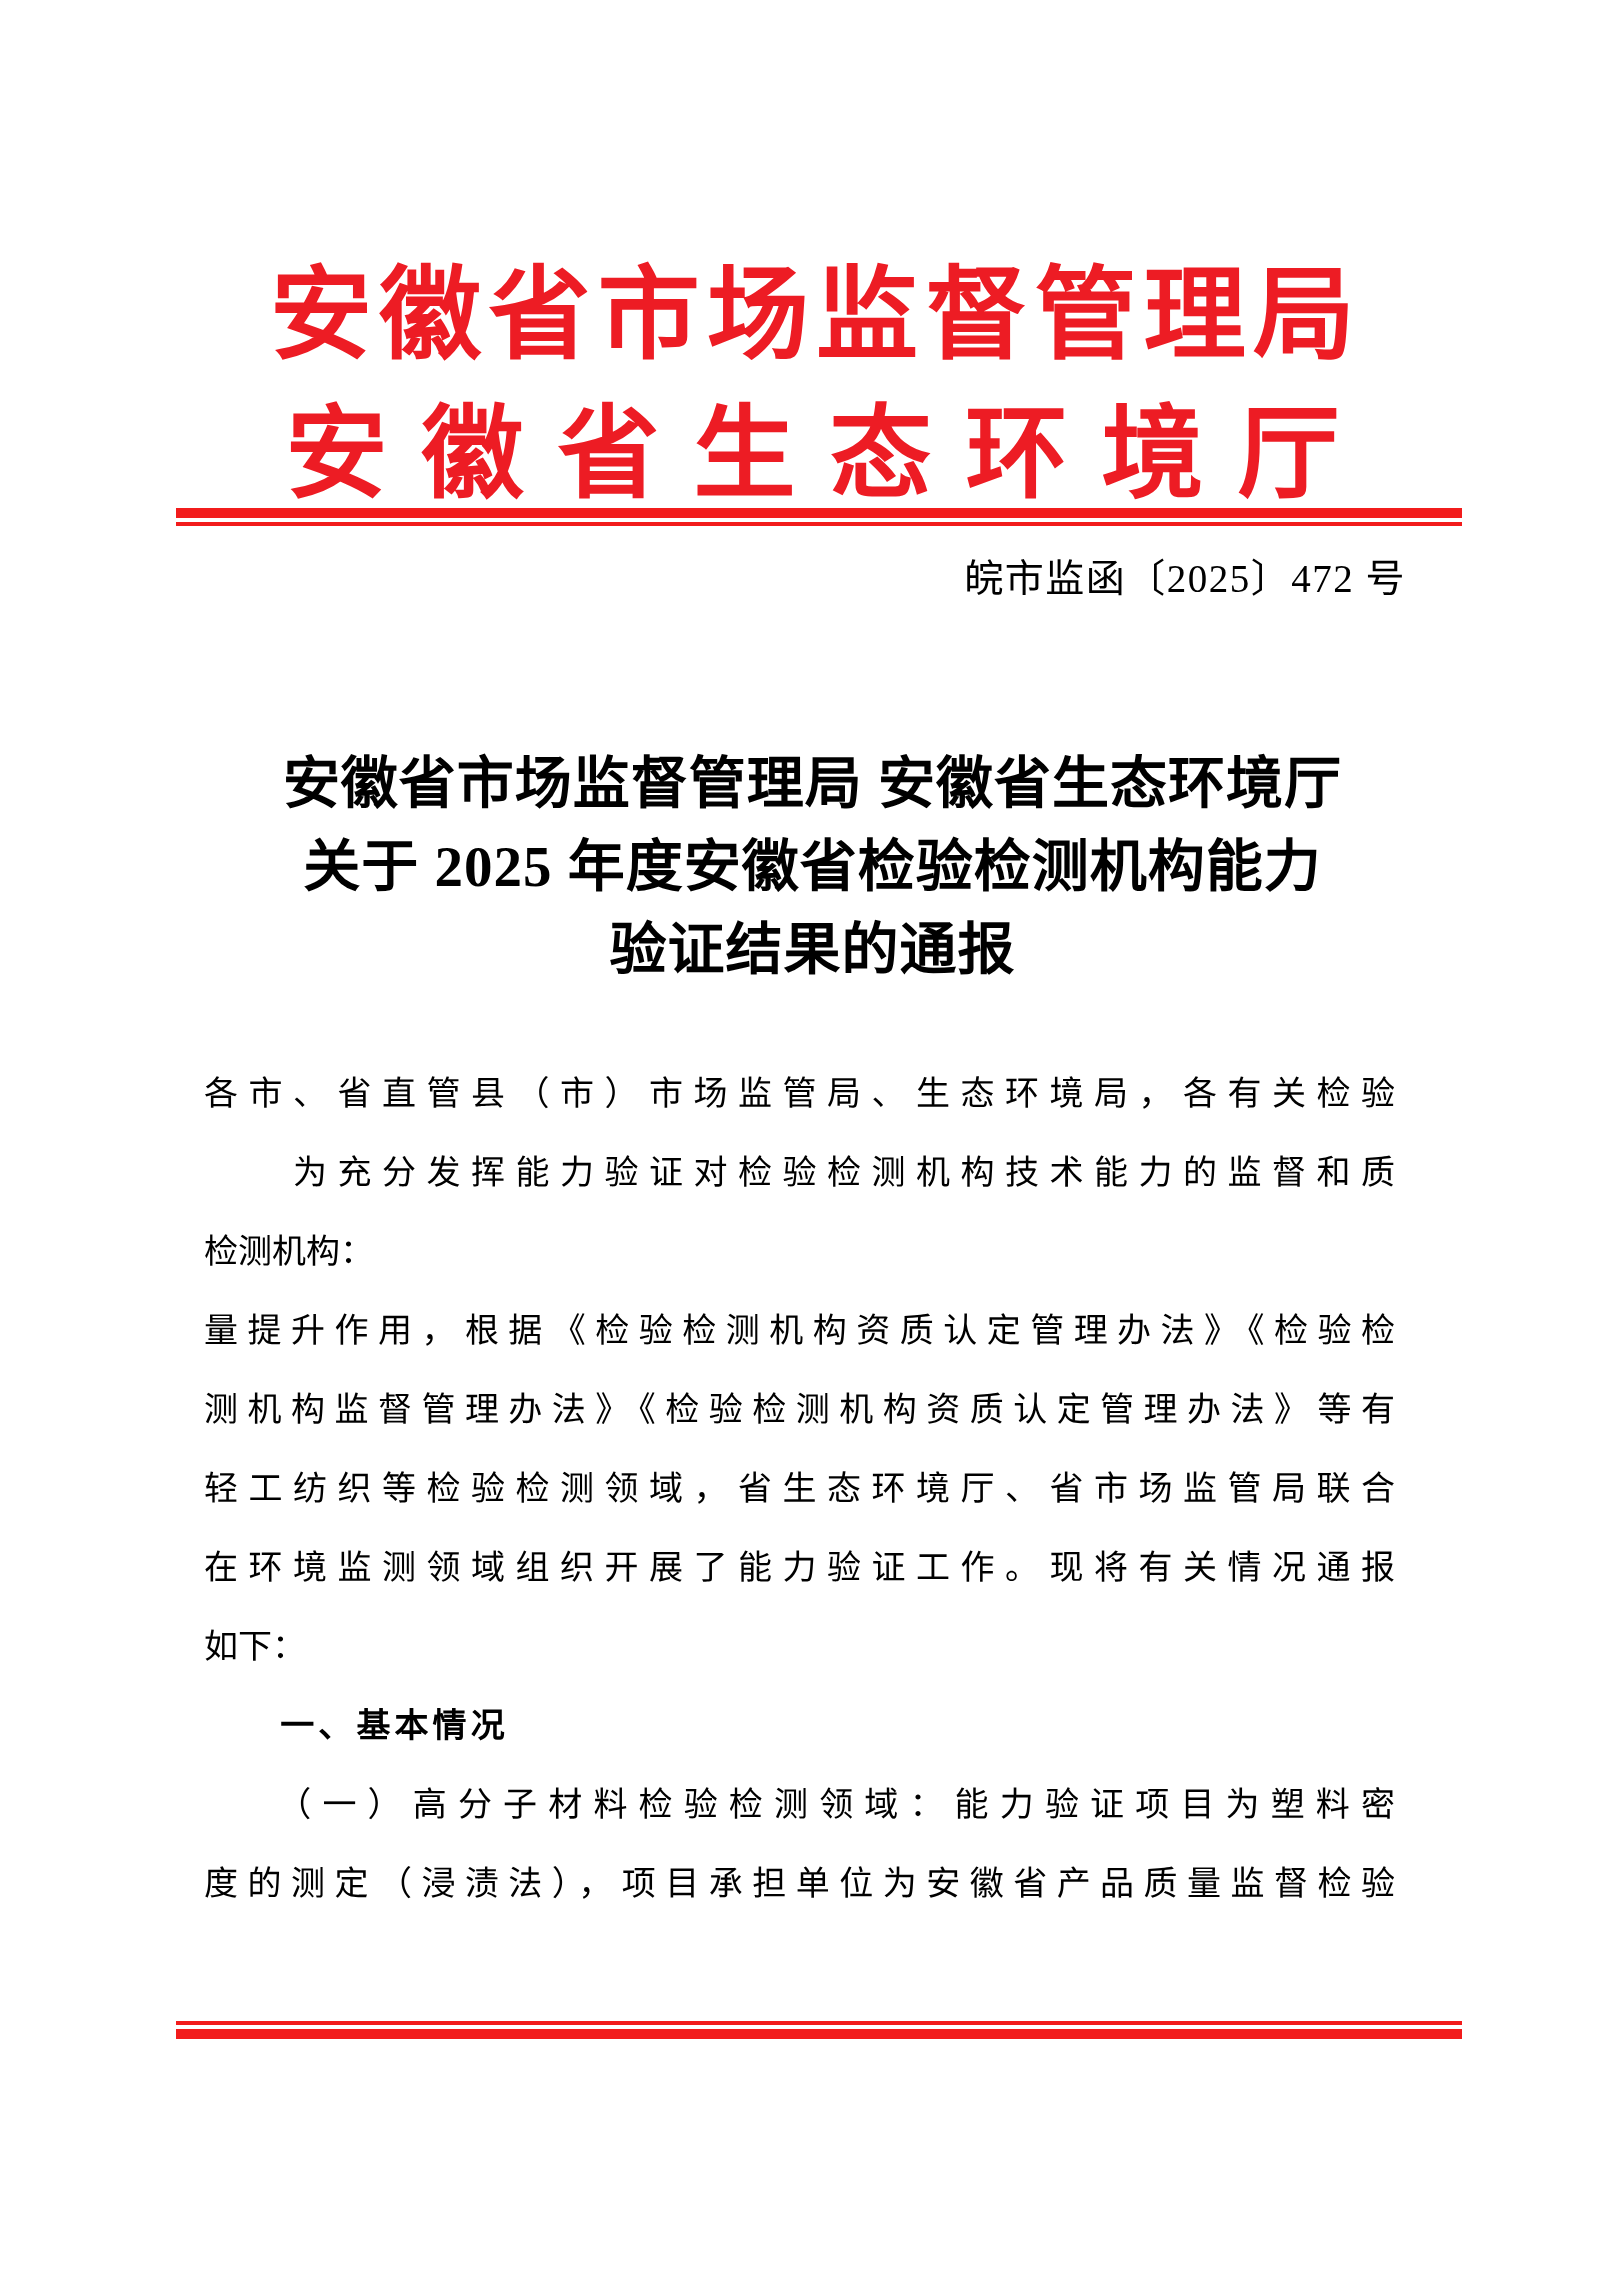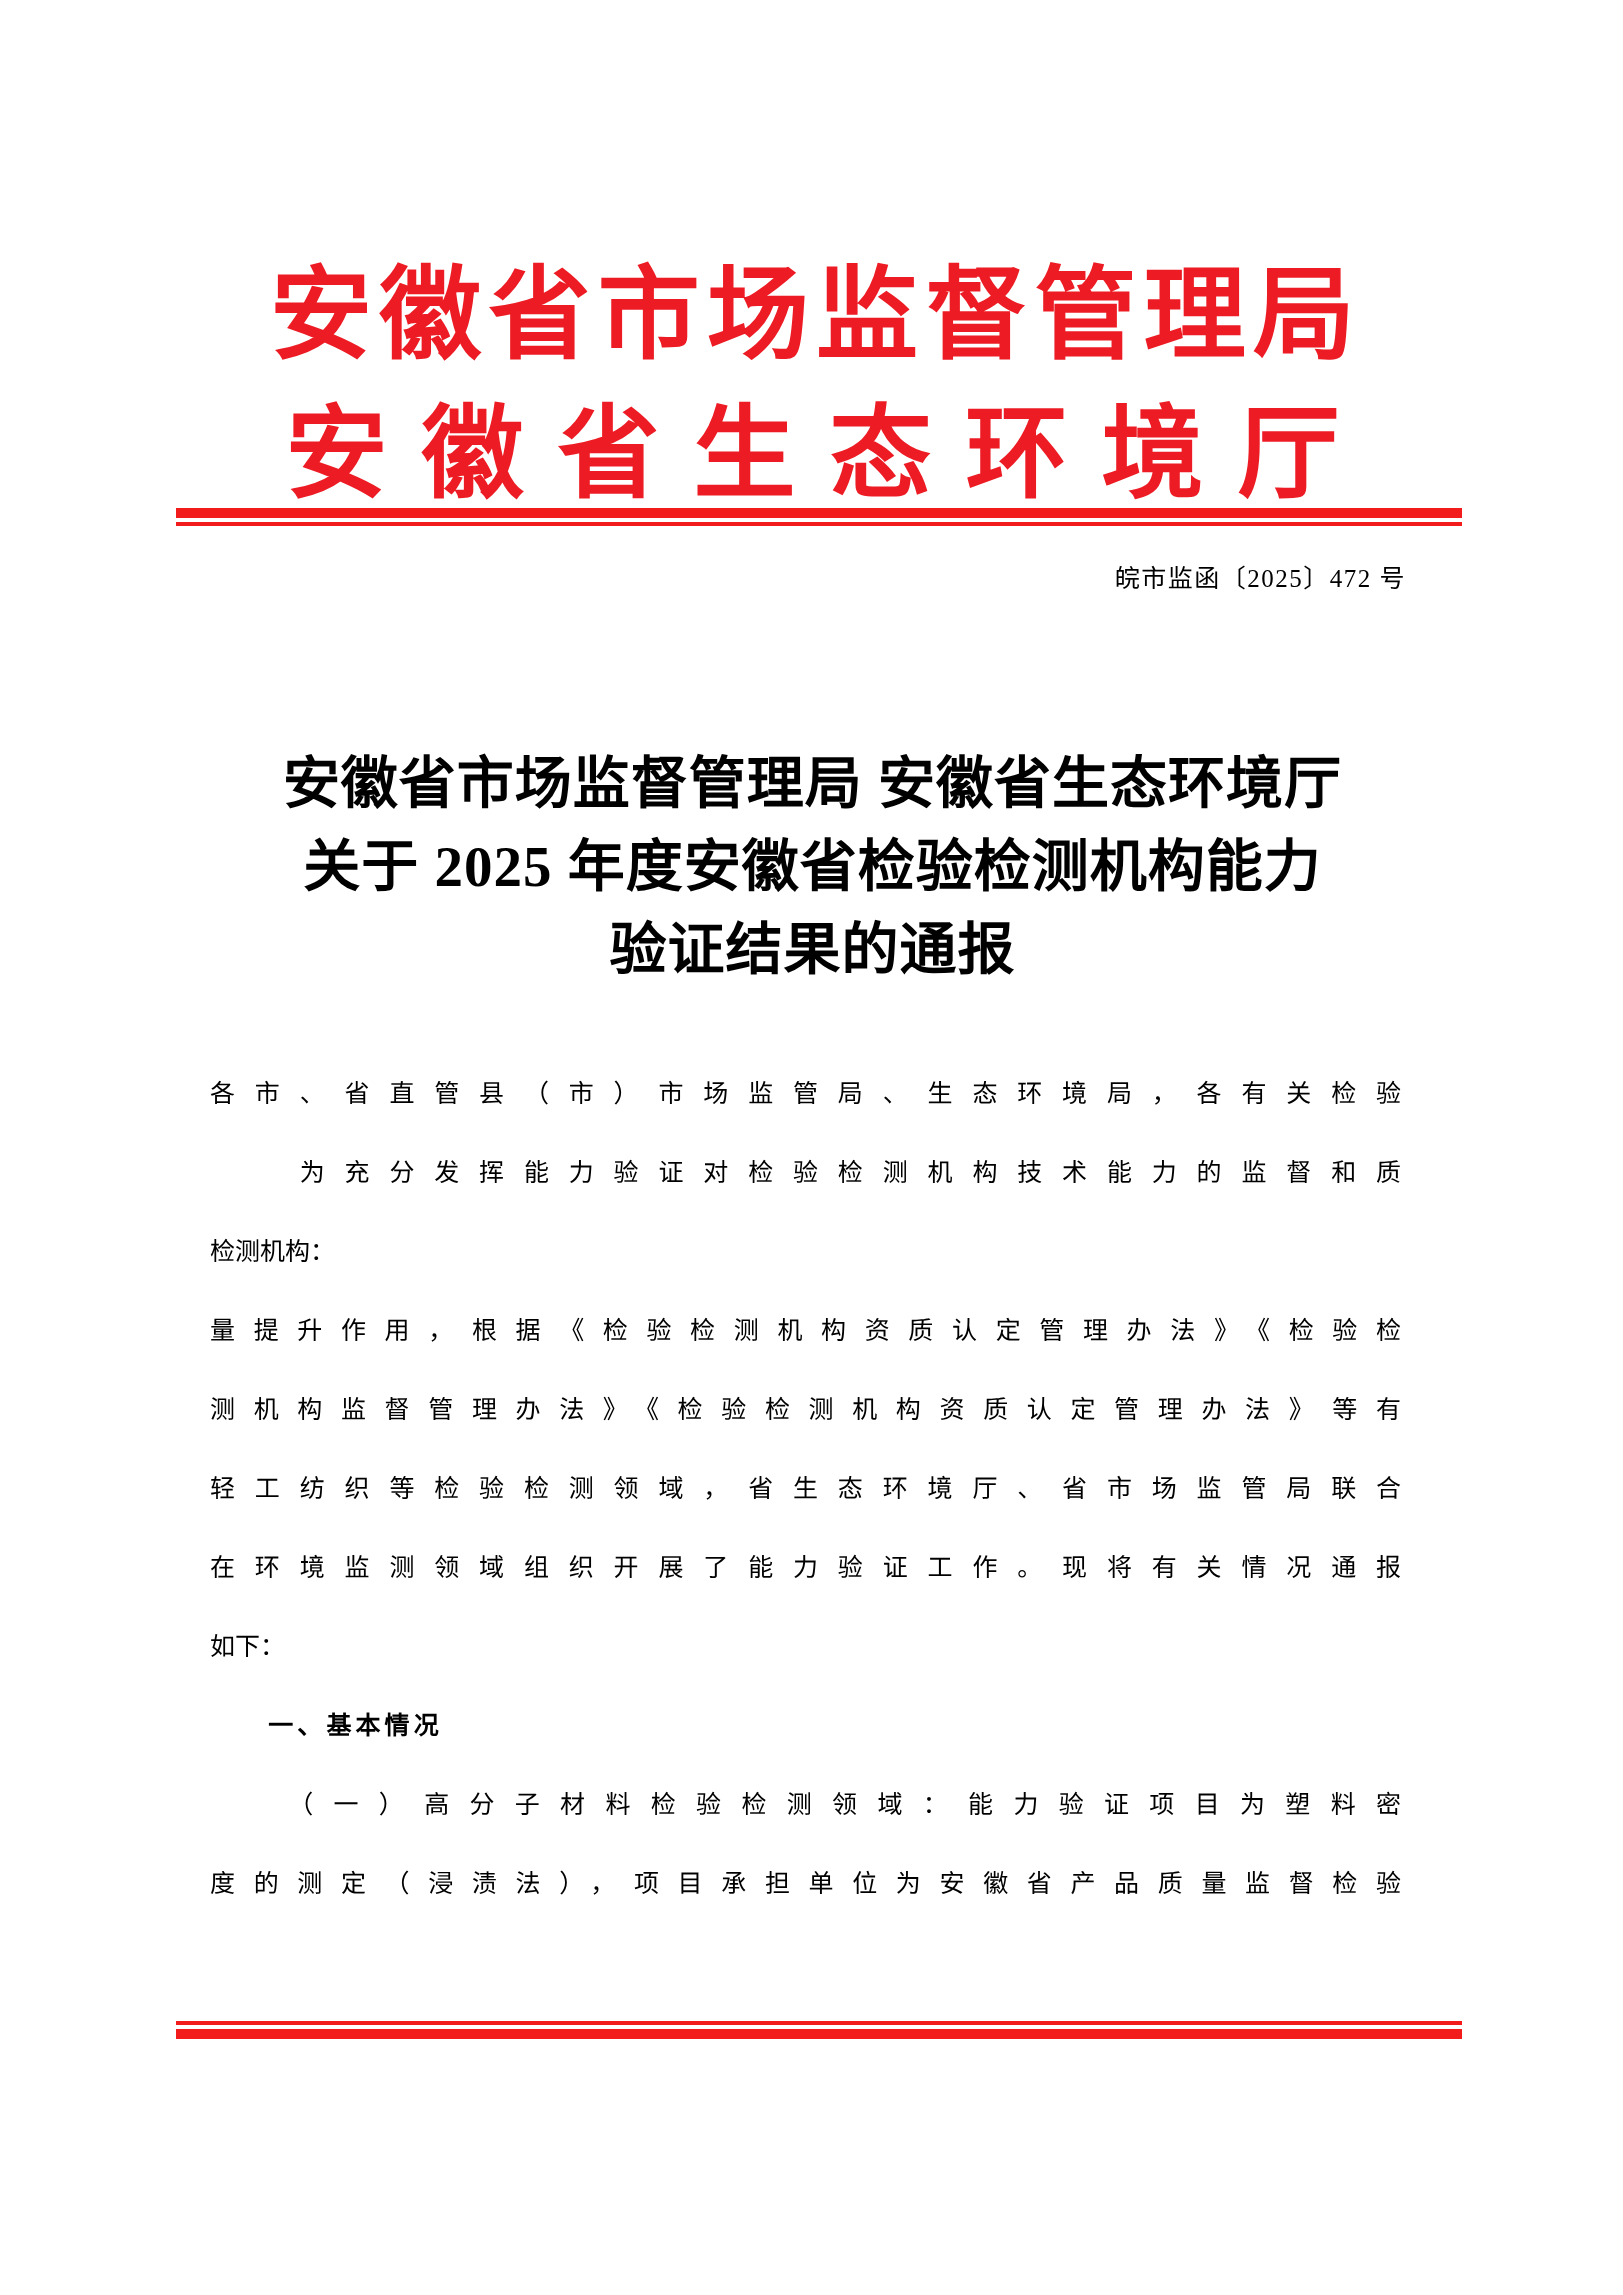--- a/index.html
+++ b/index.html
@@ -50,21 +50,21 @@
   .divider-bar-thin  { height: 4.1px;  background: var(--line-red, #f21c1c); }
   .divider-gap { height: 4.1px; background: transparent; }
 
   
   .doc-number {
     position: absolute;
     top: 553px;
     left: 176px;
     width: 1230px; 
     text-align: right;
-    font-size: 25px;
+    font-size: 39px;
     line-height: 51px;
     letter-spacing: 1.5px;
     white-space: nowrap;
   }
 
   
   .doc-title {
     position: absolute;
     top: 742px;
     left: 176px;
@@ -74,23 +74,23 @@
     font-size: 57px;
     line-height: 83px;
     letter-spacing: 1px;
   }
   .doc-title .title-line { white-space: nowrap; }
 
   
   .doc-body {
     position: absolute;
     top: 1054px;
-    left: 210px;
+    left: 204px;
     width: 1191px;
-    font-size: 25px;
+    font-size: 34px;
   }
   .body-line {
     height: 79px;
     line-height: 79px;
     white-space: nowrap;
   }
   .body-line.full {
     white-space: normal;
     text-align: justify;
     text-align-last: justify;

